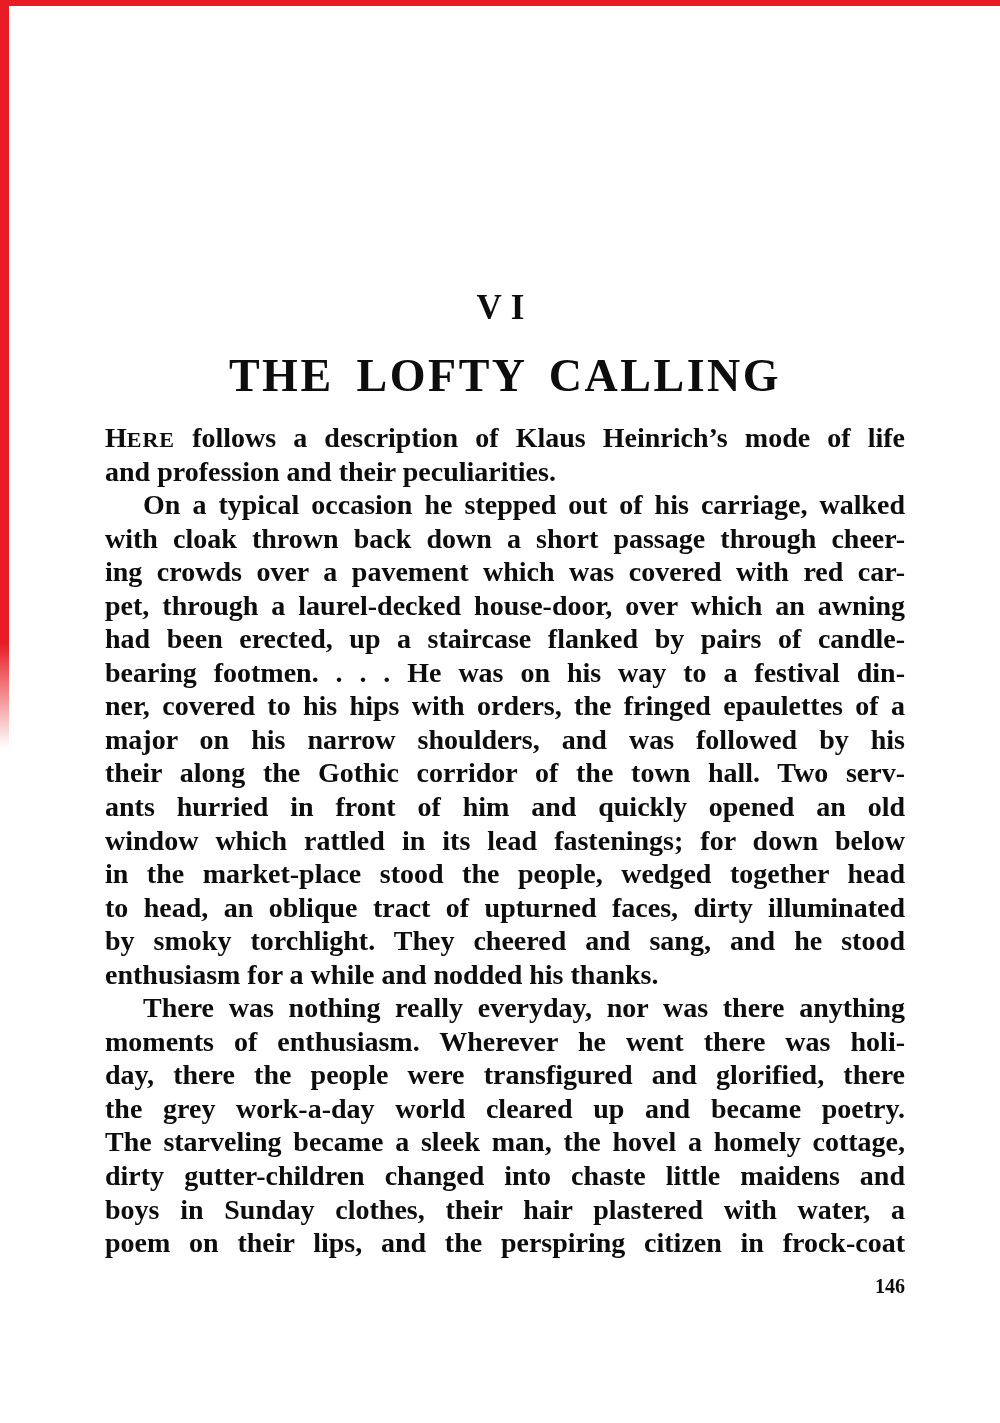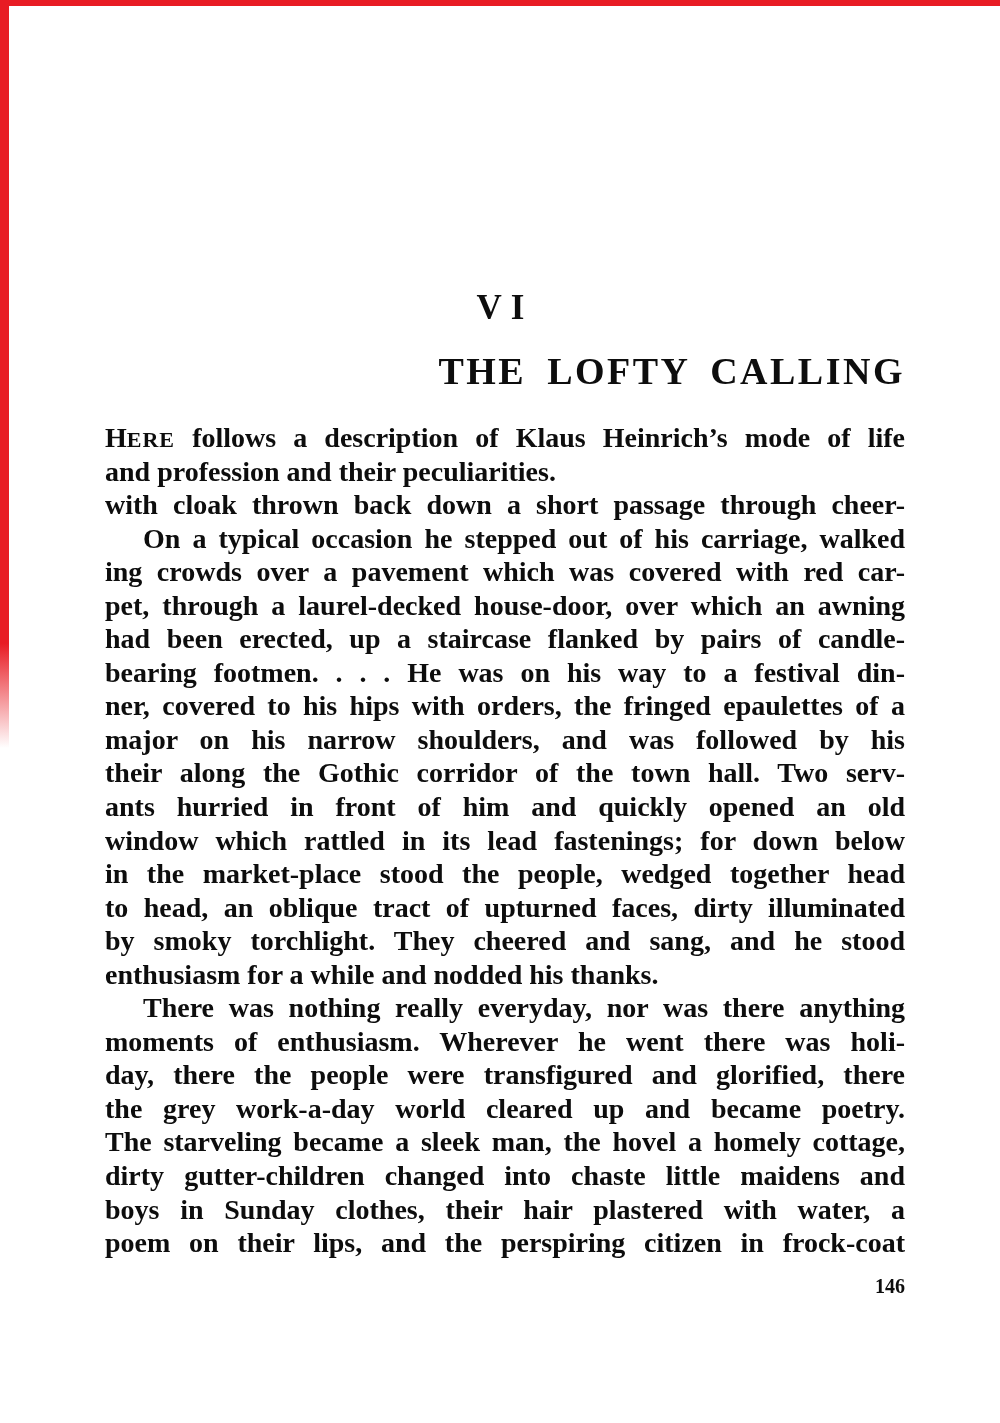--- a/index.html
+++ b/index.html
@@ -23,22 +23,22 @@
   }
   .chapter-number {
     position: absolute; left: 105px; top: 288px; width: 800px;
     text-align: center;
     font-size: 35px; font-weight: bold;
     letter-spacing: 9px;
     white-space: nowrap;
   }
   .chapter-title {
     position: absolute; left: 105px; top: 349px; width: 800px;
-    text-align: right;
-    font-size: 38px; font-weight: bold;
+    text-align: center;
+    font-size: 46px; font-weight: bold;
     letter-spacing: 2.5px;
     word-spacing: 9px;
     white-space: nowrap;
   }
   .body-text {
     position: absolute; left: 105px; top: 421px; width: 800px;
     font-size: 28px; font-weight: bold;
   }
   .line {
     height: 33.55px;
@@ -69,22 +69,22 @@
   <div class="edge-top" style="background: rgb(232, 28, 36);"></div>
   <div class="edge-left" style="background: linear-gradient(rgb(232, 28, 36) 0%, rgb(232, 28, 36) 86%, rgba(232, 28, 36, 0) 100%);"></div>
 
   <div class="chapter-number">VI</div>
 
   <div class="chapter-title">THE LOFTY CALLING</div>
 
   <div class="body-text">
       <div class="line justify">H<span class="sc">ERE</span> follows a description of Klaus Heinrich’s mode of life</div>
       <div class="line">and profession and their peculiarities.</div>
+      <div class="line justify indent">On a typical occasion he stepped out of his carriage, walked</div>
       <div class="line justify">with cloak thrown back down a short passage through cheer-</div>
-      <div class="line justify indent">On a typical occasion he stepped out of his carriage, walked</div>
       <div class="line justify">ing crowds over a pavement which was covered with red car-</div>
       <div class="line justify">pet, through a laurel-decked house-door, over which an awning</div>
       <div class="line justify">had been erected, up a staircase flanked by pairs of candle-</div>
       <div class="line justify">bearing footmen. . . . He was on his way to a festival din-</div>
       <div class="line justify">ner, covered to his hips with orders, the fringed epaulettes of a</div>
       <div class="line justify">major on his narrow shoulders, and was followed by his</div>
       <div class="line justify">their along the Gothic corridor of the town hall. Two serv-</div>
       <div class="line justify">ants hurried in front of him and quickly opened an old</div>
       <div class="line justify">window which rattled in its lead fastenings; for down below</div>
       <div class="line justify">in the market-place stood the people, wedged together head</div>

